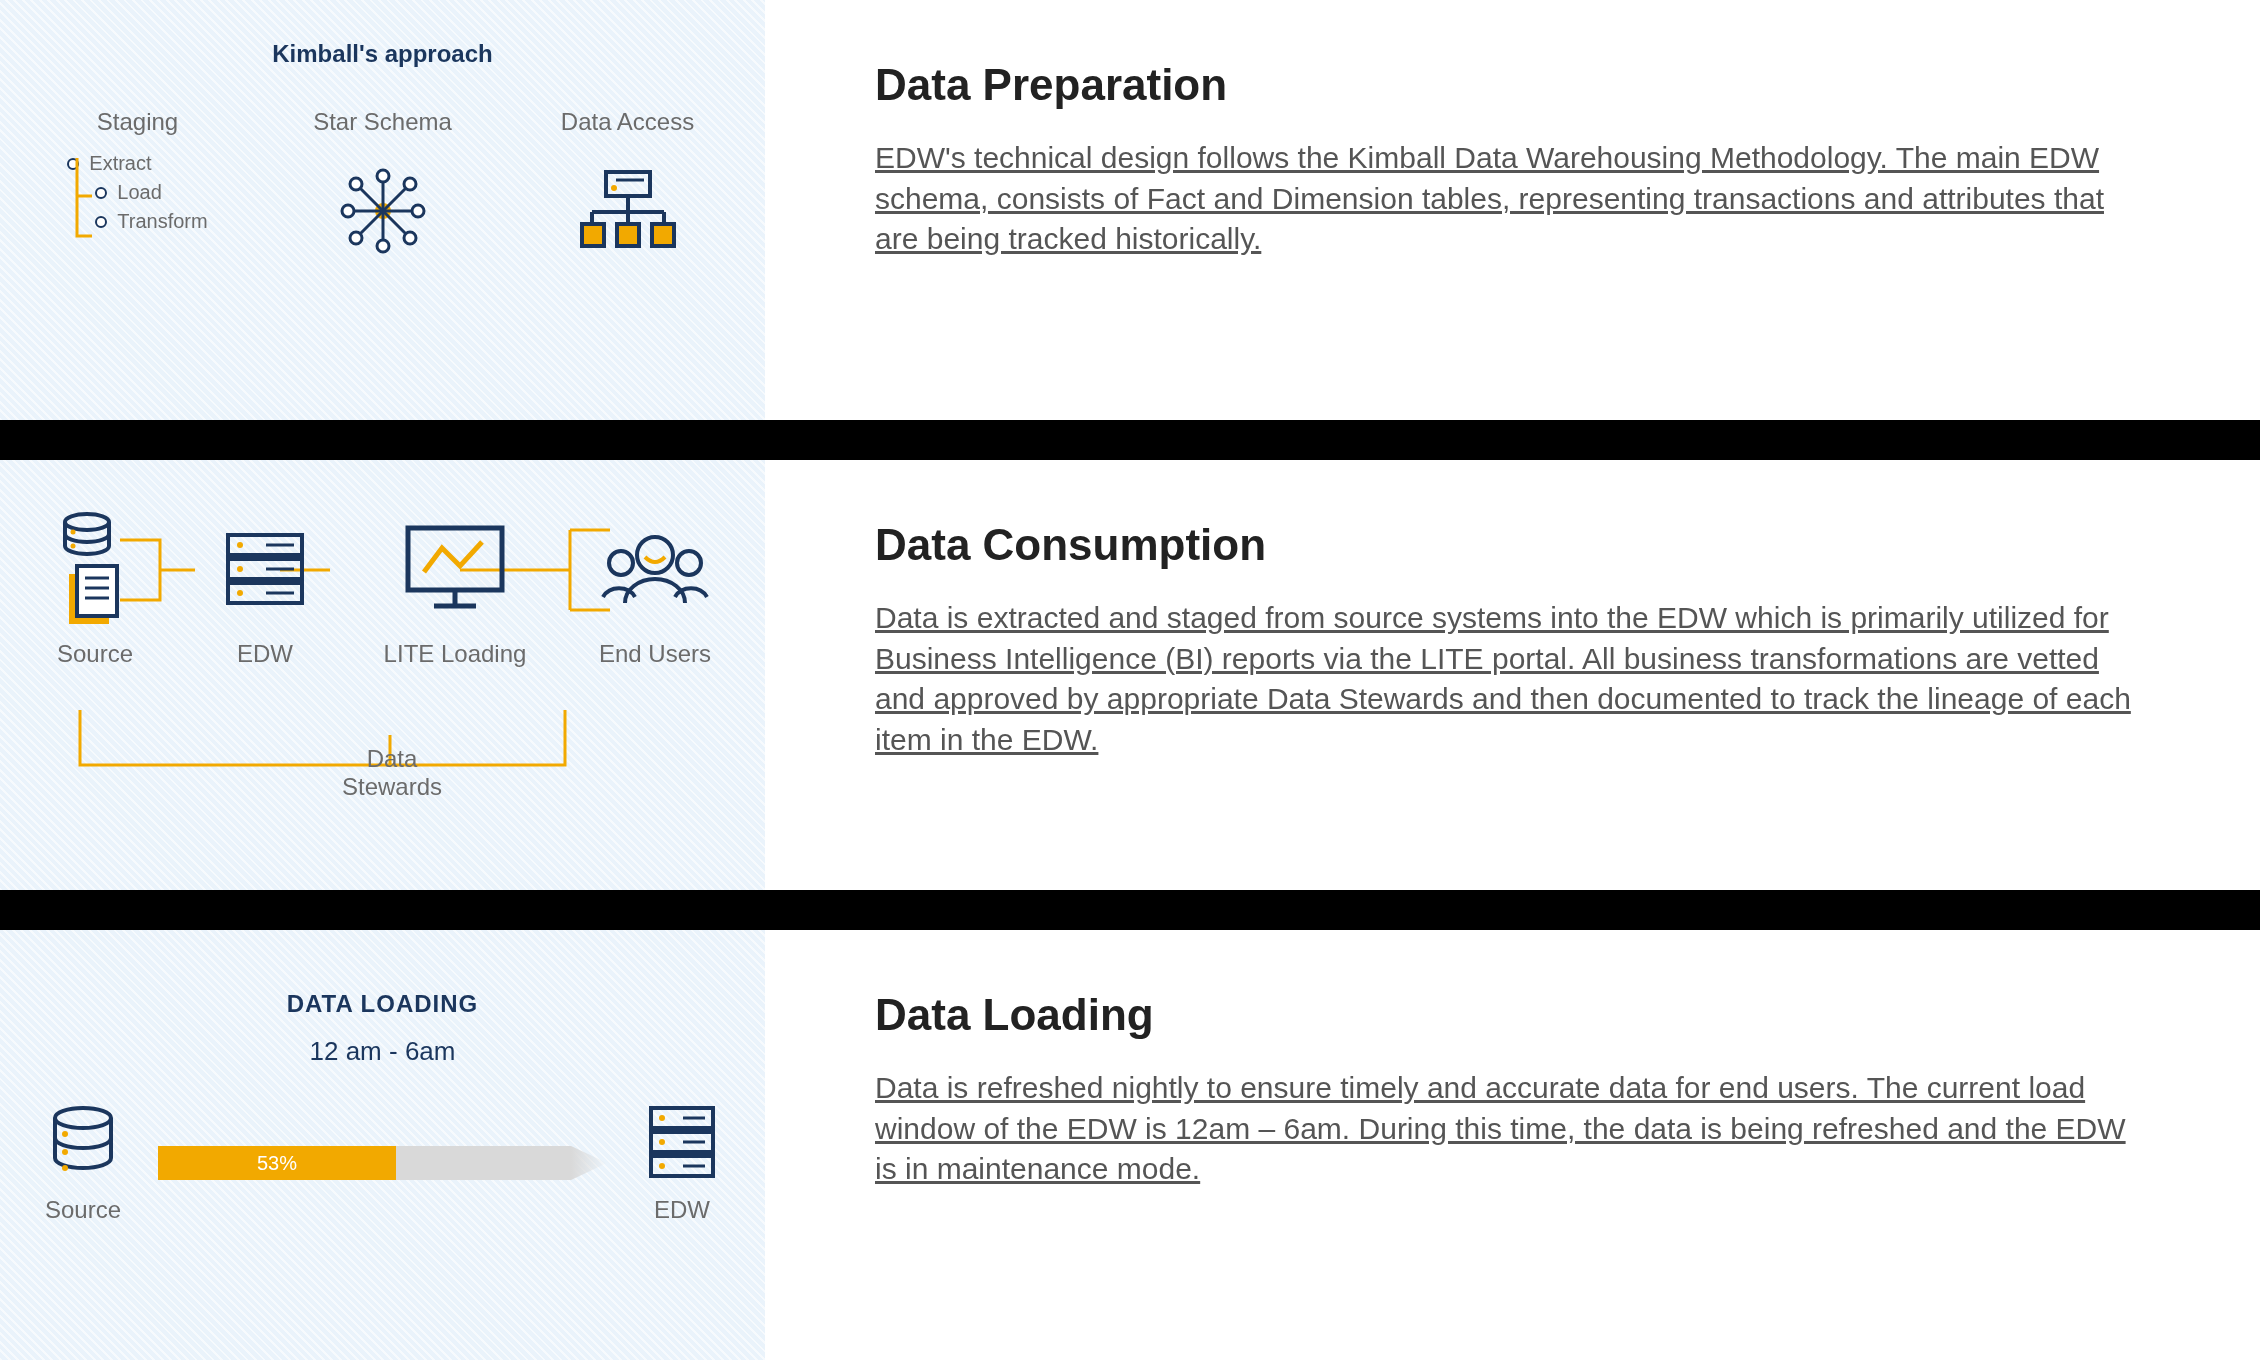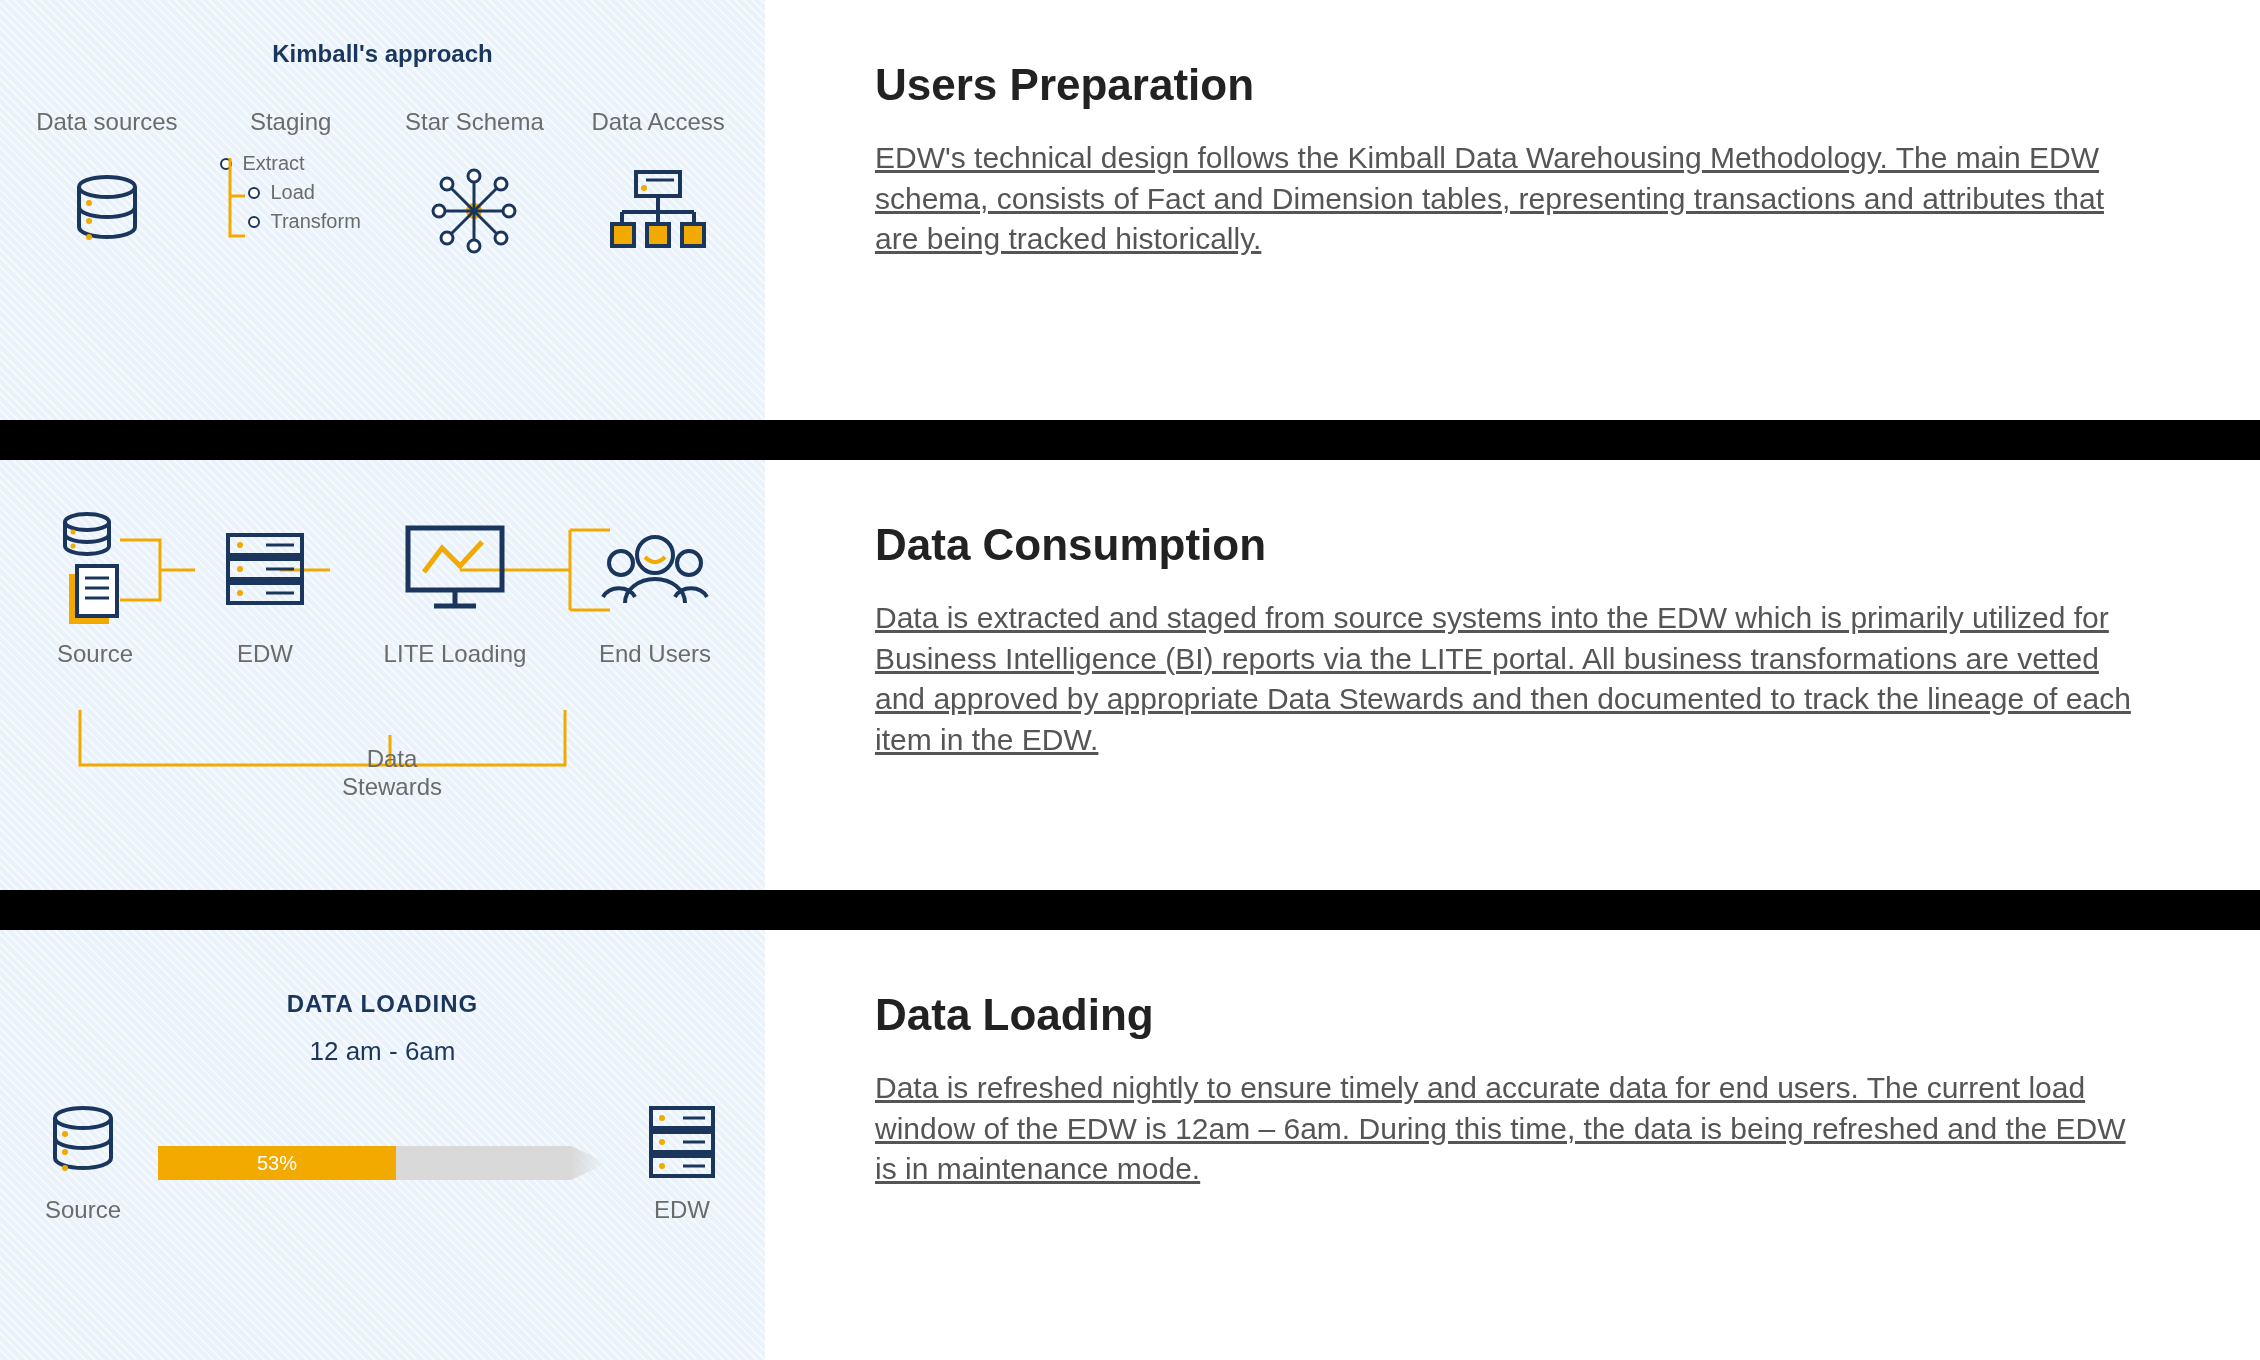--- a/index.html
+++ b/index.html
@@ -63,33 +63,20 @@
 </head>
 <body>
 
 <div class="page">
 
   <div class="row">
     <div class="left row1-left">
       <div class="heading">Kimball's approach</div>
       <div class="r1-cols">
 
-        <div class="r1-col">
-          <div class="lbl">Data sources</div>
-          <div class="r1-iconwrap">
-            <svg width="80" height="80" viewBox="0 0 80 80">
-              <ellipse cx="40" cy="16" rx="28" ry="10" fill="none" stroke="#1b365d" stroke-width="4"></ellipse>
-              <path d="M12 16 v40 a28 10 0 0 0 56 0 V16" fill="none" stroke="#1b365d" stroke-width="4"></path>
-              <path d="M12 36 a28 10 0 0 0 56 0" fill="none" stroke="#1b365d" stroke-width="4"></path>
-              <circle cx="22" cy="32" r="3" fill="#f2a900"></circle>
-              <circle cx="22" cy="50" r="3" fill="#f2a900"></circle>
-              <circle cx="22" cy="66" r="3" fill="#f2a900"></circle>
-            </svg>
-          </div>
-        </div>
 
         <div class="r1-col" style="position:relative;">
           <div class="lbl">Staging</div>
           <div class="elt-list" style="position:relative;">
             <svg width="20" height="95" style="position:absolute; left:5px; top:12px;">
               <path d="M5 0 V38 H20 M5 38 V78 H20" fill="none" stroke="#f2a900" stroke-width="3"></path>
             </svg>
             <div class="elt-row">
                 <span class="dot"></span>
                 <span>Extract</span>
@@ -146,21 +133,21 @@
               <line x1="86" y1="46" x2="86" y2="58" stroke="#1b365d" stroke-width="4"></line>
               <rect x="4" y="58" width="22" height="22" fill="#f2a900" stroke="#1b365d" stroke-width="4"></rect>
               <rect x="39" y="58" width="22" height="22" fill="#f2a900" stroke="#1b365d" stroke-width="4"></rect>
               <rect x="74" y="58" width="22" height="22" fill="#f2a900" stroke="#1b365d" stroke-width="4"></rect>
             </svg>
           </div>
         </div>
       </div>
     </div>
     <div class="right">
-      <h2 class="r-title">Users Preparation</h2>
+      <h2 class="r-title">Data Preparation</h2>
       <p class="r-body">EDW's technical design follows the Kimball Data Warehousing Methodology. The main EDW schema, consists of Fact and Dimension tables, representing transactions and attributes that are being tracked historically.</p>
     </div>
   </div>
 
   <div class="separator"></div>
 
   <div class="row">
     <div class="left row2-left" style="position:relative;">
 
       <svg width="685" height="370" style="position:absolute; left:40px; top:50px; z-index:0;">

